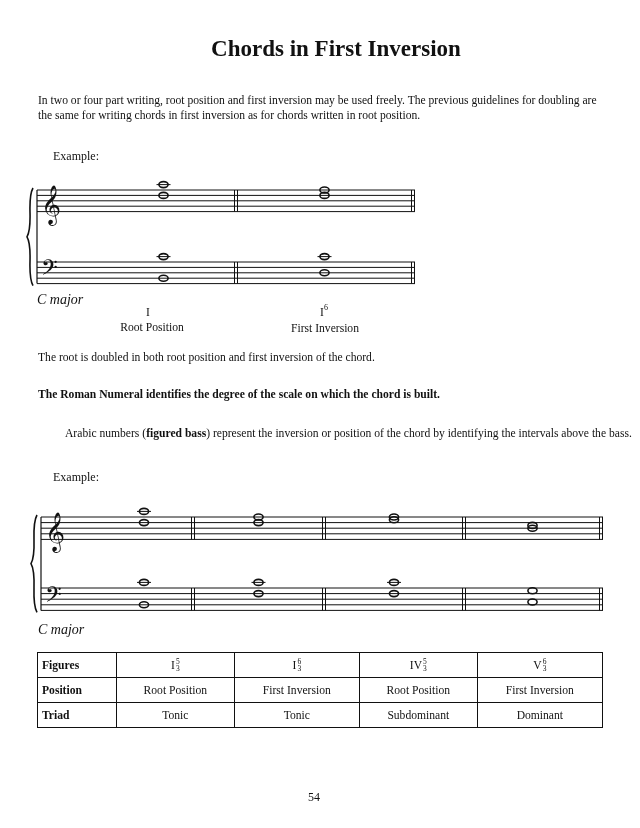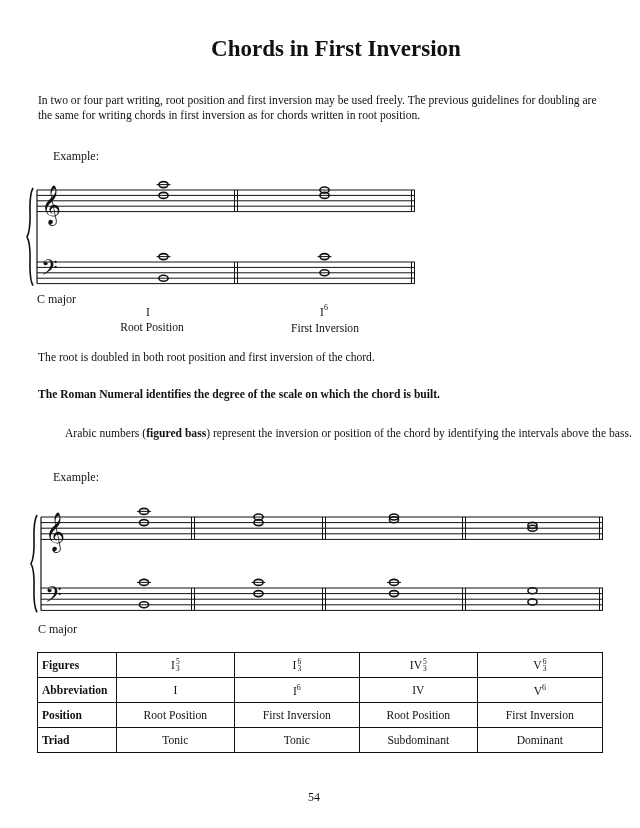--- a/index.html
+++ b/index.html
@@ -2,21 +2,21 @@
 <html><head>
 <meta charset="utf-8">
 <style>
   html, body { margin: 0; padding: 0; background: #ffffff; }
   body { width: 640px; height: 828px; position: relative; overflow: hidden;
          font-family: "Liberation Serif", "DejaVu Serif", serif; color: #111; }
   .title { position: absolute; left: 16px; width: 640px; top: 36px; text-align: center;
            font-size: 23px; font-weight: bold; }
   .para { position: absolute; left: 38px; width: 570px; font-size: 11.6px; line-height: 15px; }
   .example-label { position: absolute; left: 53px; font-size: 12px; }
-  .key-label { position: absolute; font-size: 12px; }
+  .key-label { position: absolute; font-size: 14px; font-style: italic; }
   .chord-label { position: absolute; font-size: 11.6px; text-align: center; width: 120px; }
   .chord-label sup { font-size: 8px; position: relative; top: -1px; }
   svg.staff { position: absolute; left: 0; }
   table.fig { position: absolute; left: 37px; top: 652px; width: 566px; border-collapse: collapse;
               font-size: 11.6px; padding-left: 8px; }
   table.fig td { border: 1.5px solid #111; text-align: center; height: 24px; padding: 0 2px; }
   table.fig td.rowhead { text-align: left; font-weight: bold; width: 72px; padding-left: 4px; }
   .fb { display: inline-flex; align-items: center; }
   .fb .stack { display: inline-flex; flex-direction: column; font-size: 7.5px; line-height: 7px; margin-left: 1px; }
   .pagenum { position: absolute; top: 790px; left: 0; width: 540px; text-align: center; font-size: 12px; margin-left: 44px; }
@@ -162,27 +162,20 @@
           </span></td>
         <td><span class="fb">
             <span>V</span>
             <span class="stack">
               <span>6</span>
               <span>3</span>
             </span>
           </span></td>
       </tr>
       <tr>
-        <td class="rowhead">Abbreviation</td>
-        <td><span>I</span></td>
-        <td><span>I</span><sup style="font-size: 8px;">6</sup></td>
-        <td><span>IV</span></td>
-        <td><span>V</span><sup style="font-size: 8px;">6</sup></td>
-      </tr>
-      <tr>
         <td class="rowhead">Position</td>
         <td>Root Position</td>
         <td>First Inversion</td>
         <td>Root Position</td>
         <td>First Inversion</td>
       </tr>
       <tr>
         <td class="rowhead">Triad</td>
         <td>Tonic</td>
         <td>Tonic</td>

